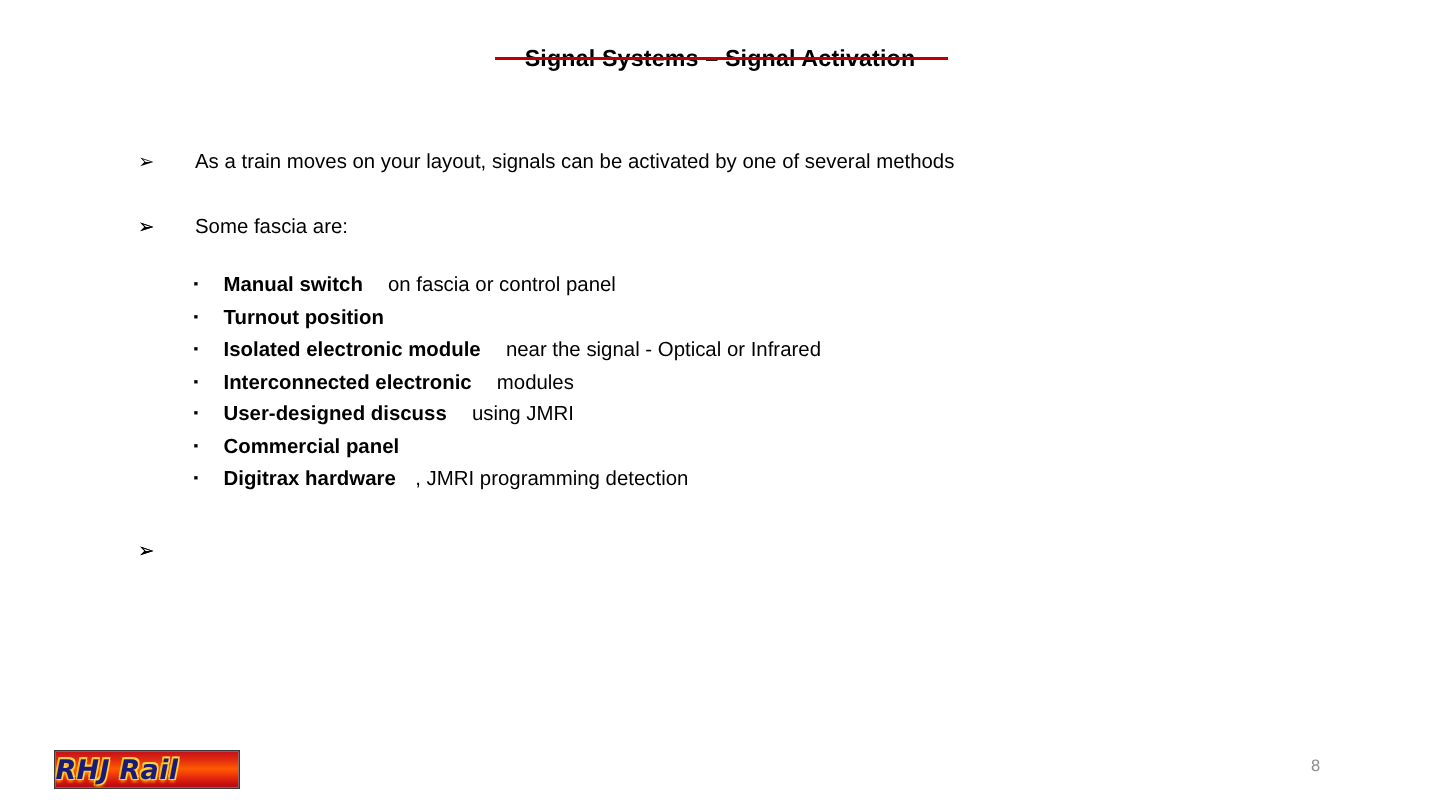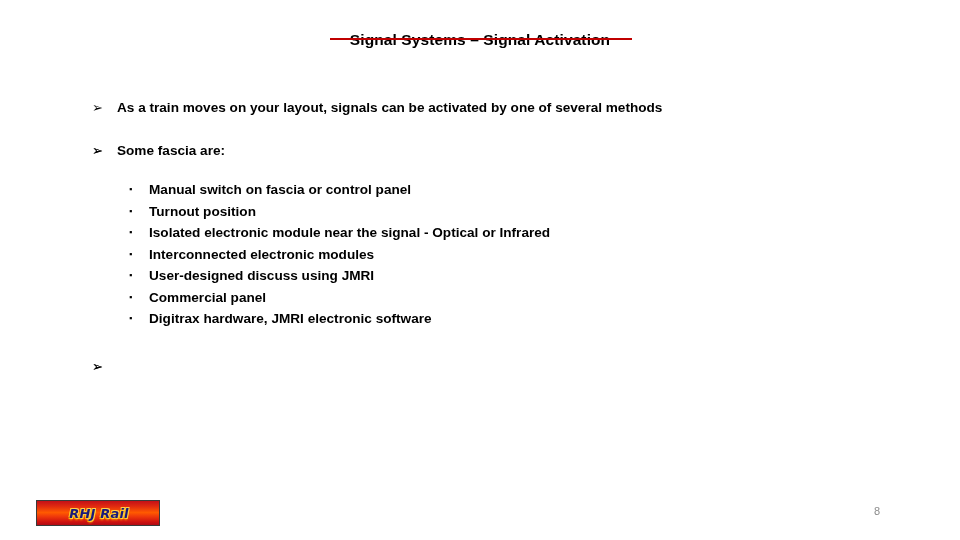--- a/index.html
+++ b/index.html
@@ -89,21 +89,21 @@
   }
   .lvl2 .marker {
     position: absolute;
     left: 129px;
     top: 0px;
     font-size: 9px;
     line-height: 21.5px;
     color: #000000;
   }
   .b { font-weight: bold; }
-  .n { font-weight: bold; }
+  .n { font-weight: normal; margin-left: 13px; }
 
   
   #item-methods { margin-bottom: 19px; }
   #item-anything { margin-bottom: 25px; }
   #item-discuss  { margin-bottom: 0; }
 
   
   #logo {
     position: absolute;
     left: 36px;
@@ -121,23 +121,23 @@
         #b00c14 100%);
     overflow: hidden;
   }
   #logo-text {
     position: absolute;
     left: 0;
     top: 0;
     width: 124px;
     height: 26px;
     line-height: 26px;
-    text-align: center;
+    text-align: left;
     font-family: "DejaVu Sans", sans-serif;
-    font-size: 13px;
+    font-size: 18px;
     font-weight: bold;
     font-style: italic;
     color: #1a1a7a;
     letter-spacing: 0.2px;
     text-shadow:
       0 0 1px #ffd24d,
       1px 1px 0 #ffcf3a,
       -1px 1px 0 #ffb400,
       1px -1px 0 #ffd24d,
       -1px -1px 0 #ffcf3a,
@@ -209,21 +209,21 @@
         <span class="b">User-designed discuss</span><span class="n"> using JMRI</span>
       </div>
 
       <div class="lvl2">
         <span class="marker">▪</span>
         <span class="b">Commercial panel</span><span class="n"></span>
       </div>
 
       <div class="lvl2">
         <span class="marker">▪</span>
-        <span class="b">Digitrax hardware</span><span class="n">, JMRI electronic software</span>
+        <span class="b">Digitrax hardware</span><span class="n">, JMRI programming detection</span>
       </div>
 
     </div>
 
     <div class="lvl1" id="item-anything" style="margin-top:28px;">
       <span class="marker">➢</span>
     </div>
 
     <div class="lvl1" id="item-discuss">
       <span class="marker">➢</span>

